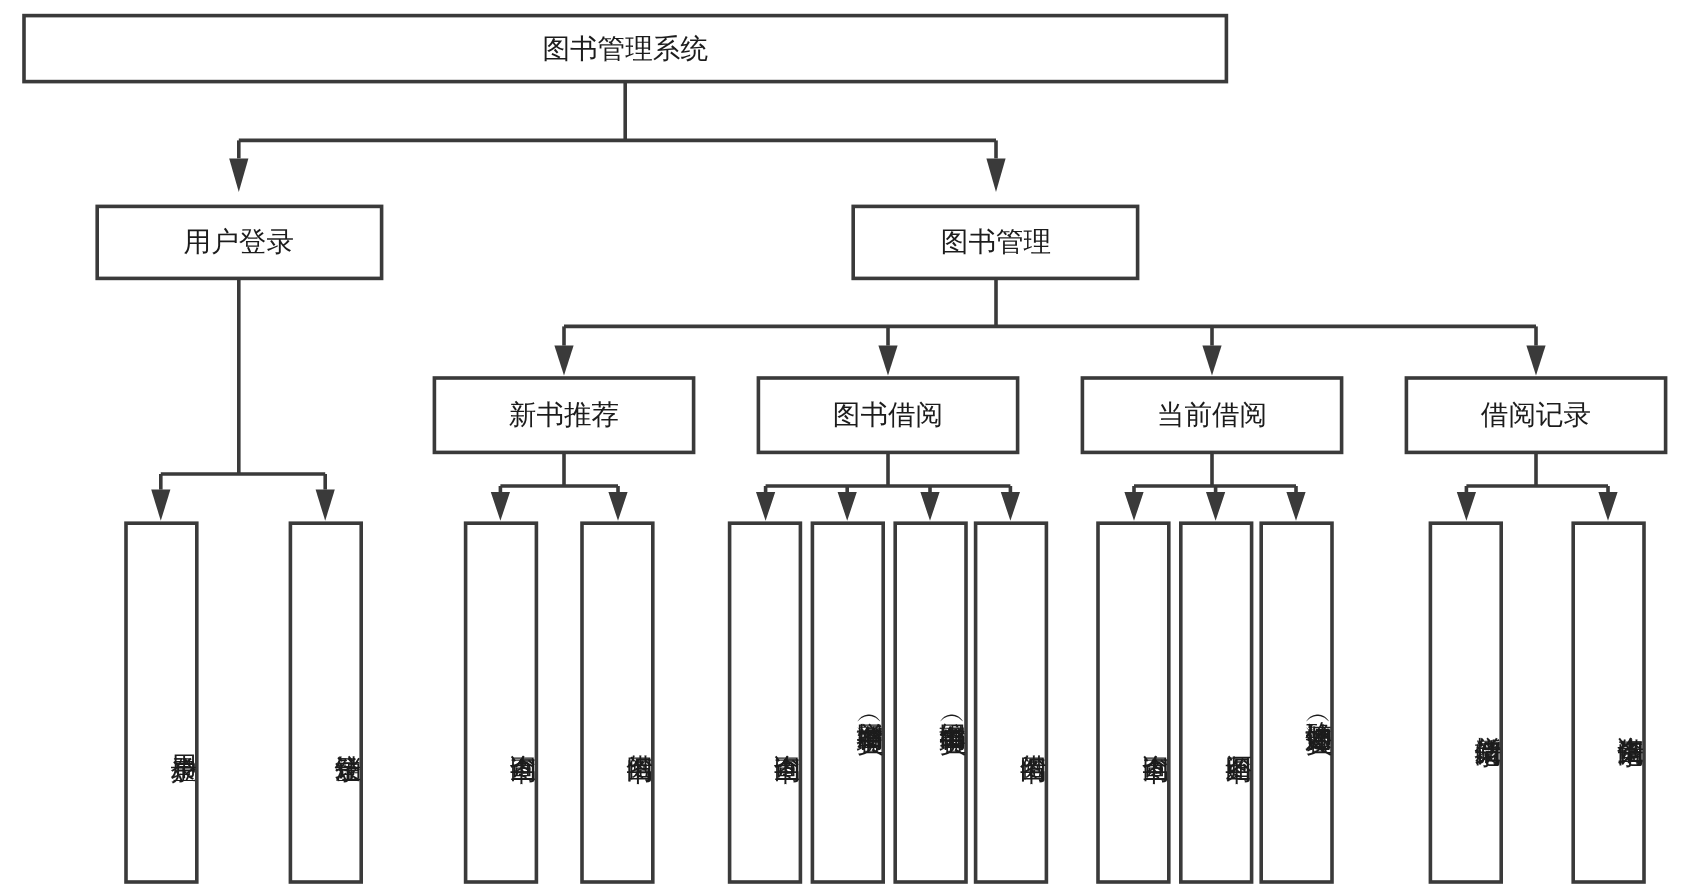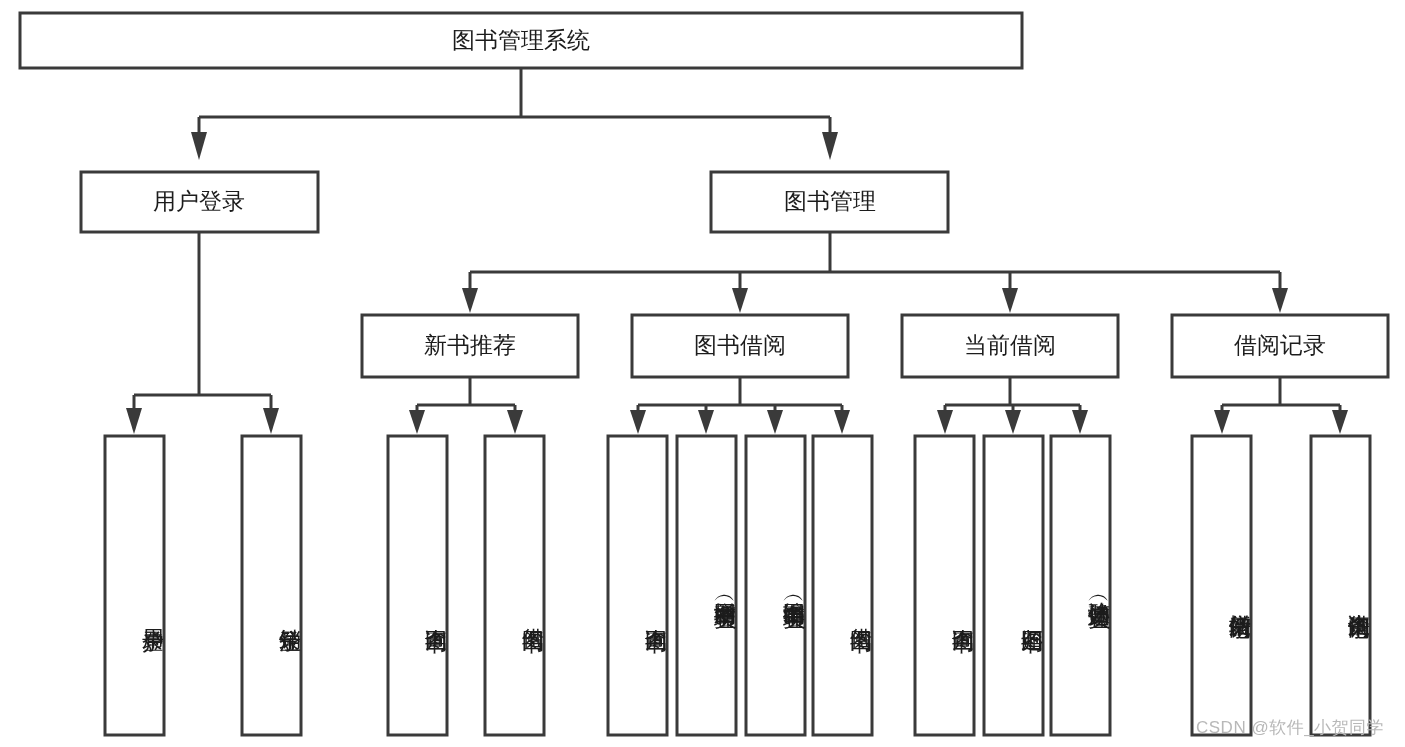--- a/index.html
+++ b/index.html
@@ -211,15 +211,14 @@
   <div class="node-label-v" style="left:746px; top:446px; width:59px; height:285px;">编辑图书（管理员）</div>
   <div class="node-label-v" style="left:813px; top:498px; width:59px; height:230px;">借阅图书</div>
 
   <div class="node-label-v" style="left:915px; top:498px; width:59px; height:230px;">查询图书</div>
   <div class="node-label-v" style="left:984px; top:498px; width:59px; height:230px;">归还图书</div>
   <div class="node-label-v" style="left:1051px; top:446px; width:59px; height:285px;">确认归还（管理员）</div>
 
   <div class="node-label-v" style="left:1192px; top:468px; width:59px; height:262px;">新增借阅记录</div>
   <div class="node-label-v" style="left:1311px; top:468px; width:59px; height:262px;">查询借阅记录</div>
 
-  <div class="watermark" style="left:1196px; top:716px;">CSDN @软件_小贺同学</div>
 
 </div>
 
 </body></html>

